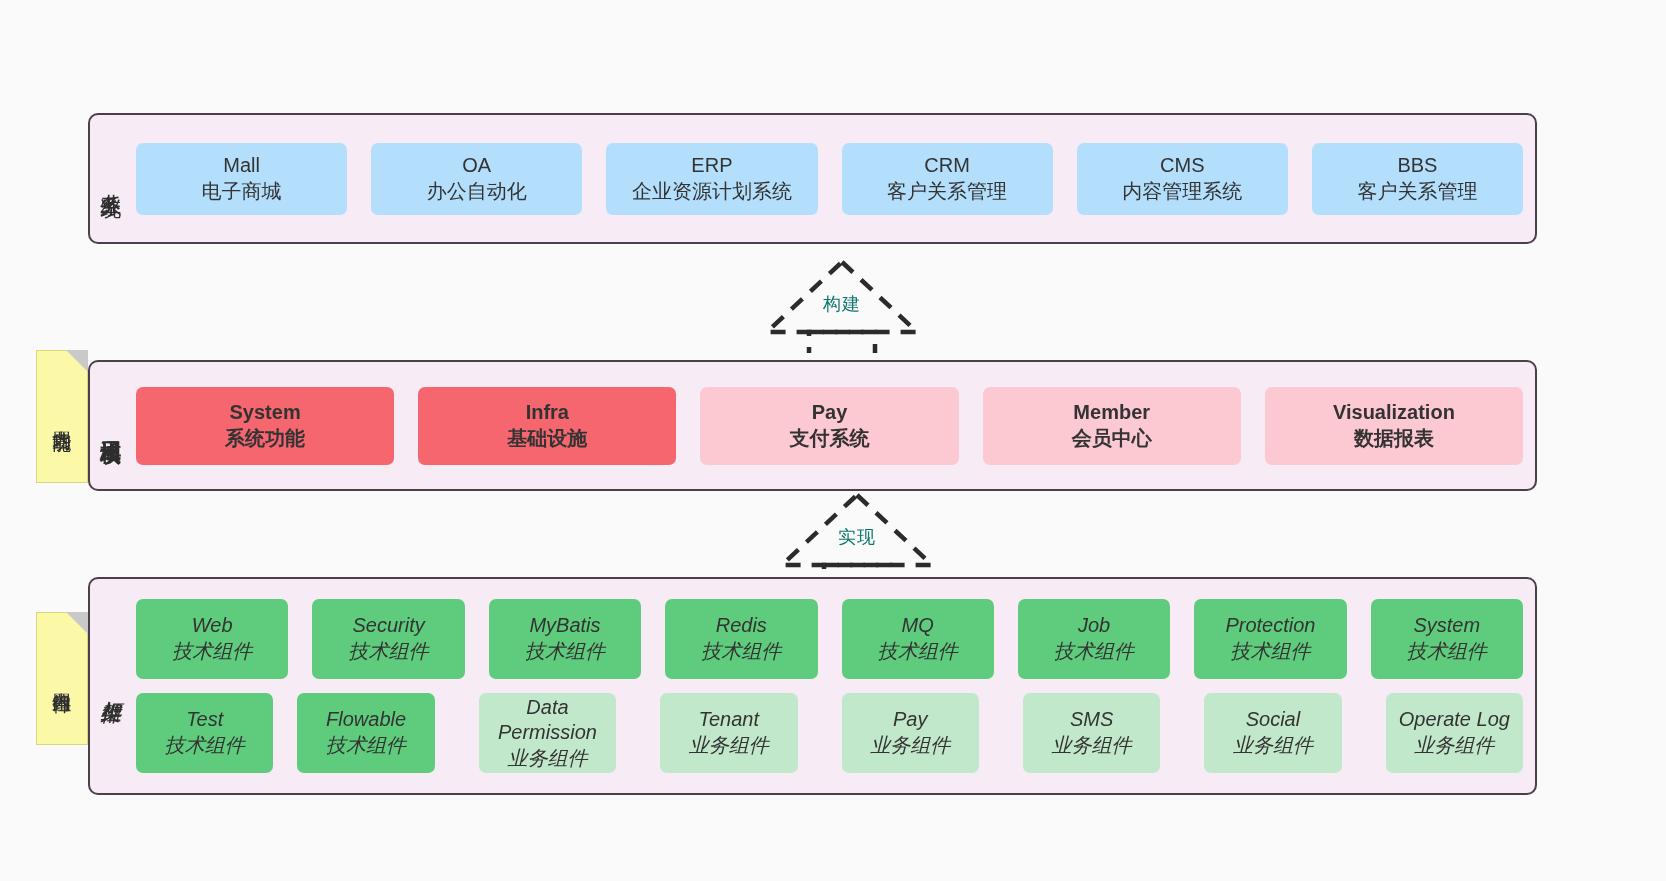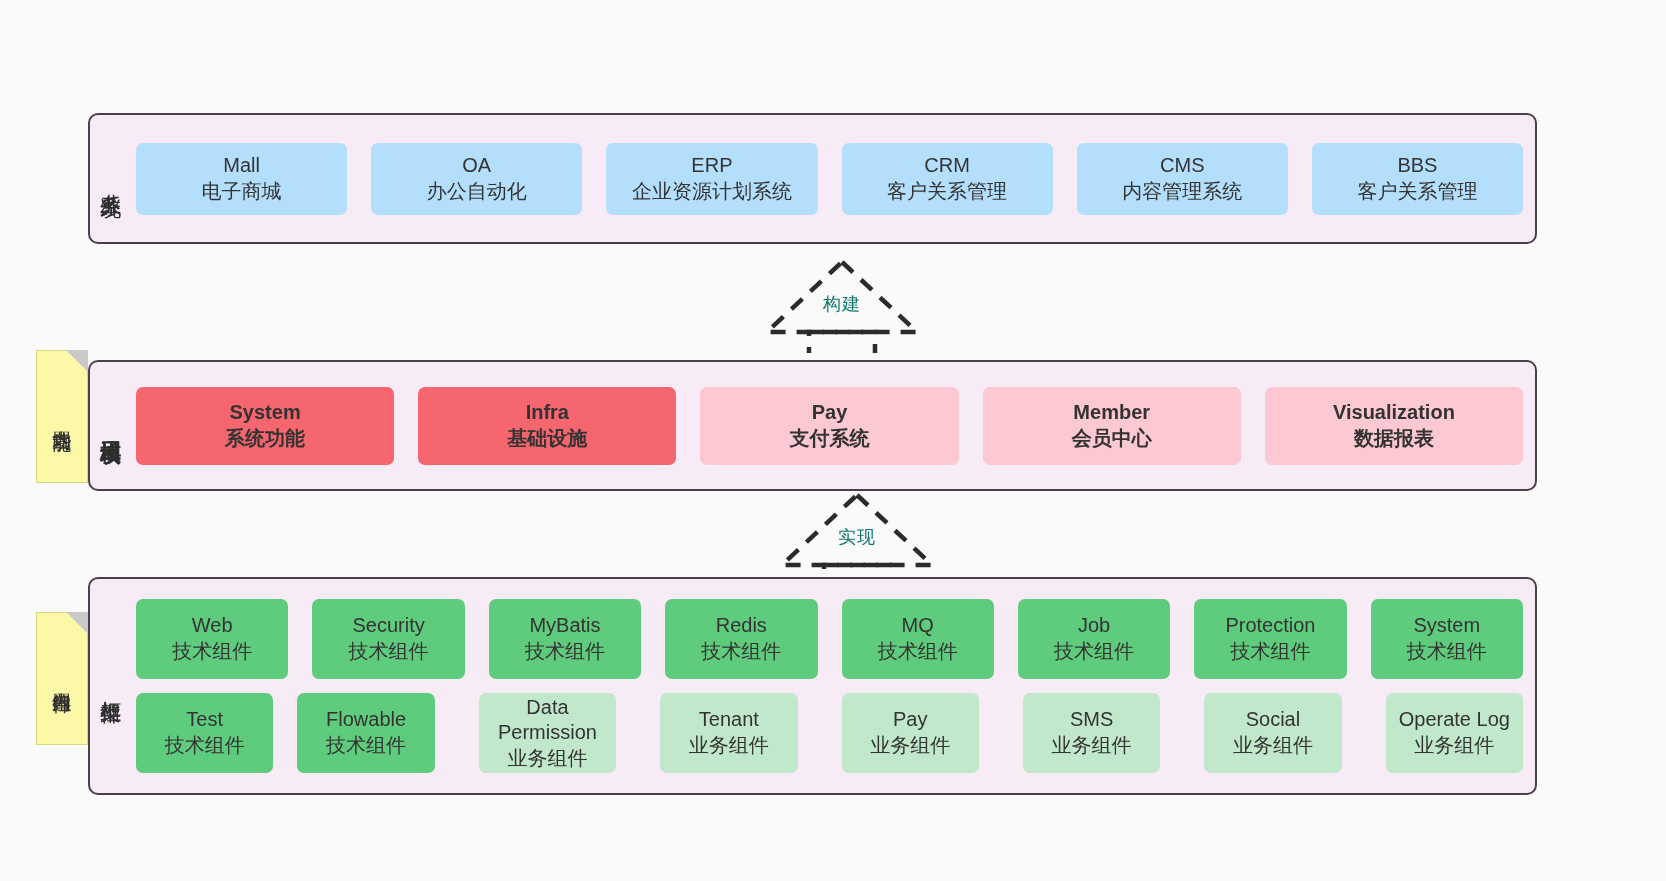--- a/index.html
+++ b/index.html
@@ -98,20 +98,21 @@
   #layer-common .cell { height: 78px; }
   .c-red   { background: #f5666e; }
   .c-pink  { background: #fcc8d2; }
 
   
   #layer-framework {
     left: 88px;
     top: 577px;
     width: 1449px;
     height: 218px;
+    font-style: italic;
   }
   #layer-framework .cell { height: 80px; }
   .c-green       { background: #5fcc7d; }
   .c-green-light { background: #c2e8cb; margin-left: 20px; }
 
   
   .note {
     position: absolute;
     box-sizing: border-box;
     background: #fbf8a8;

